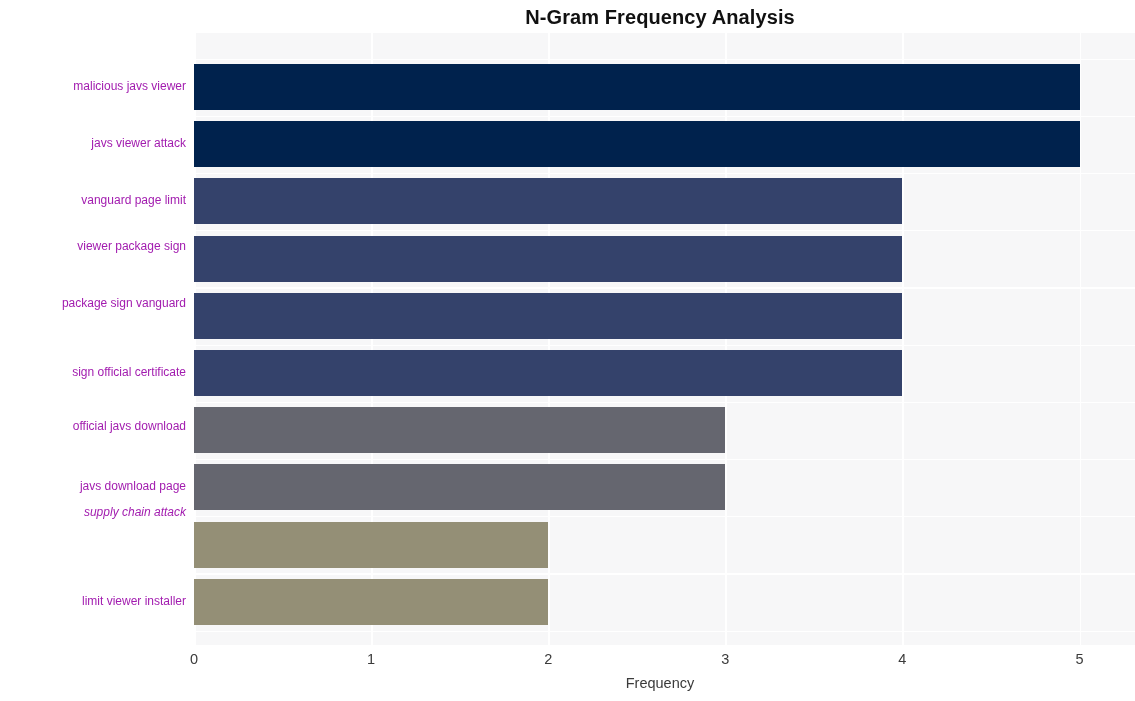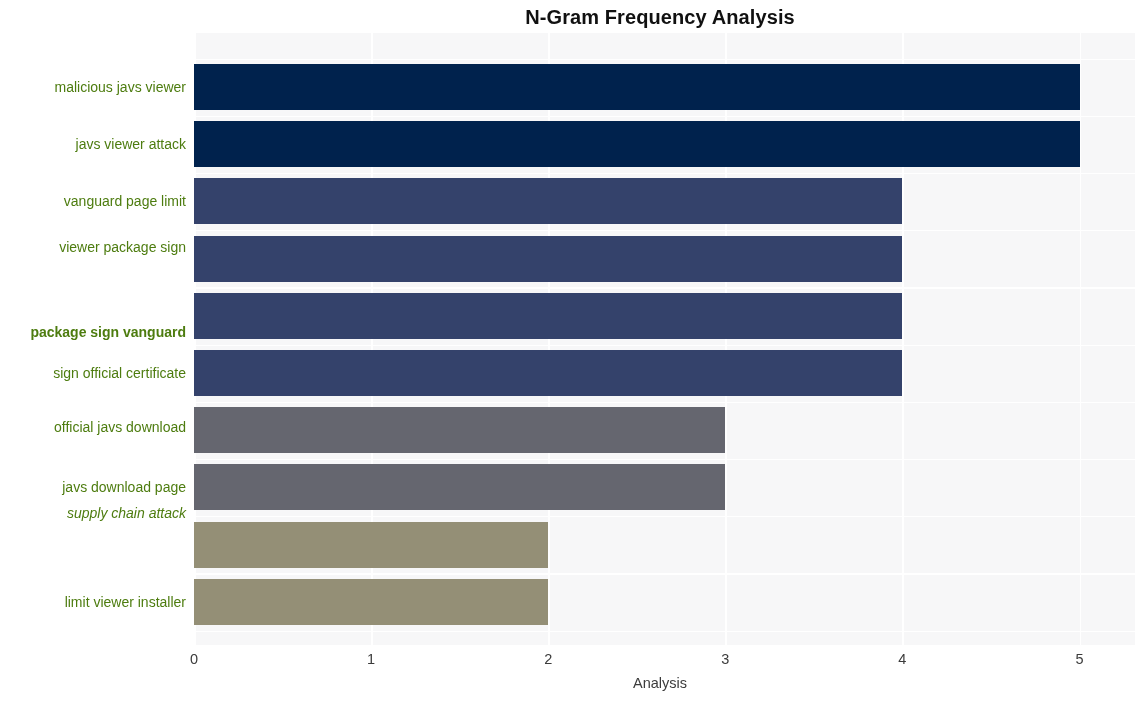--- a/index.html
+++ b/index.html
@@ -69,22 +69,22 @@
     position: absolute;
     left: 0;
     height: 46px;
   }
 
   
   .ytick {
     position: absolute;
     right: 1135px;     
     text-align: right;
-    font-size: 14px;
-    color: #4d7c0f;
+    font-size: 12px;
+    color: #a21caf;
     white-space: nowrap;
     line-height: 1;
   }
   #ytick-layer {
     position: absolute;
     left: 0;
     top: 0;
     width: 190px;
     height: 701px;
   }
@@ -164,31 +164,31 @@
         <div class="bar" title="supply chain attack: 2" style="top: 488.6px; width: 354.2px; background: rgb(148, 143, 118);"></div>
         <div class="bar" title="javs viewer installer: 2" style="top: 545.8px; width: 354.2px; background: rgb(148, 143, 118);"></div>
       </div>
   </div>
 
   <div id="ytick-layer">
       <div class="ytick" style="top: 80px;">malicious javs viewer</div>
       <div class="ytick" style="top: 137.2px;">javs viewer attack</div>
       <div class="ytick" style="top: 194.4px;">vanguard page limit</div>
       <div class="ytick" style="top: 240px;">viewer package sign</div>
-      <div class="ytick" style="top: 325px; font-weight: bold;">package sign vanguard</div>
+      <div class="ytick" style="top: 297px;">package sign vanguard</div>
       <div class="ytick" style="top: 366px;">sign official certificate</div>
       <div class="ytick" style="top: 420px;">official javs download</div>
       <div class="ytick" style="top: 480.4px;">javs download page</div>
       <div class="ytick" style="top: 506px; font-style: italic;">supply chain attack</div>
       <div class="ytick" style="top: 594.8px;">limit viewer installer</div>
     </div>
   <div id="xtick-layer">
       <div class="xtick" style="left: 194px;">0</div>
       <div class="xtick" style="left: 371.1px;">1</div>
       <div class="xtick" style="left: 548.2px;">2</div>
       <div class="xtick" style="left: 725.3px;">3</div>
       <div class="xtick" style="left: 902.4px;">4</div>
       <div class="xtick" style="left: 1079.5px;">5</div>
     </div>
 
-  <div id="xaxis-label">Analysis</div>
+  <div id="xaxis-label">Frequency</div>
 
 </div>
 
 </body></html>

